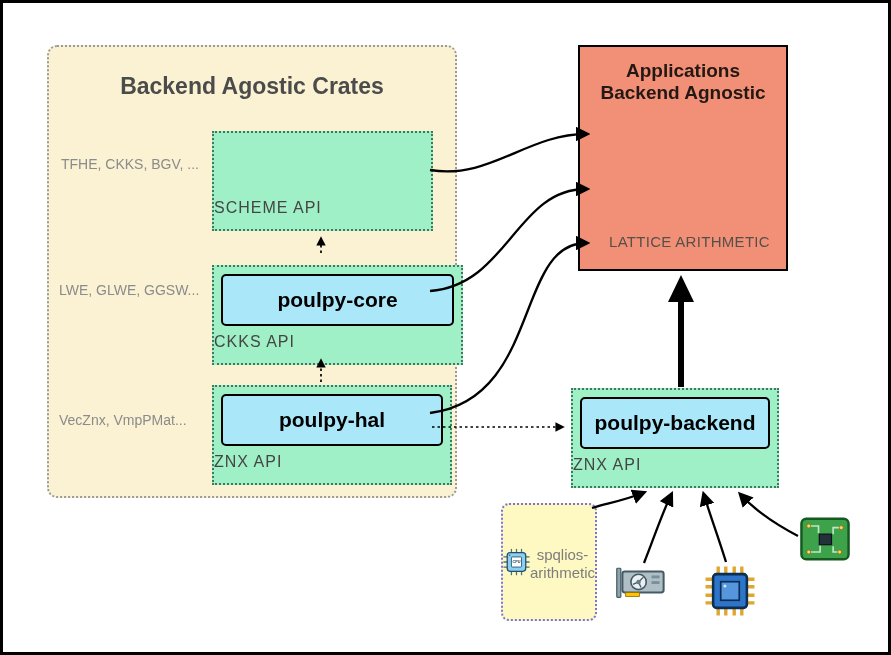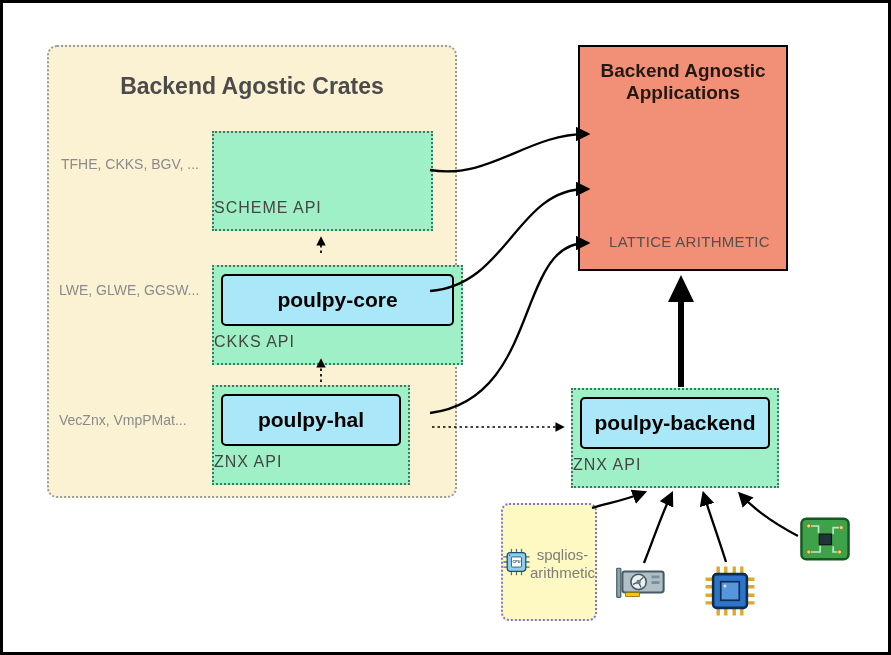--- a/index.html
+++ b/index.html
@@ -154,31 +154,31 @@
     <div class="api">SCHEME API</div>
   </div>
 
   <div class="module" style="left:209px;top:262px;width:251px">
     <div class="name-box">
       <span class="name">poulpy-core</span>
     </div>
     <div class="api">CKKS API</div>
   </div>
 
-  <div class="module" style="left:209px;top:382px;width:198px">
+  <div class="module" style="left:209px;top:382px;width:240px">
     <div class="name-box">
       <span class="name">poulpy-hal</span>
     </div>
     <div class="api">ZNX API</div>
   </div>
 
   <div class="panel-salmon">
     <div class="salmon-title">
+      <div>Applications</div>
       <div>Backend Agnostic</div>
-      <div>Applications</div>
     </div>
     <div class="app-item" style="top:186px">LATTICE ARITHMETIC</div>
   </div>
 
   <div class="module" style="left:568px;top:385px;width:208px">
     <div class="name-box">
       <span class="name">poulpy-backend</span>
     </div>
     <div class="api">ZNX API</div>
   </div>

